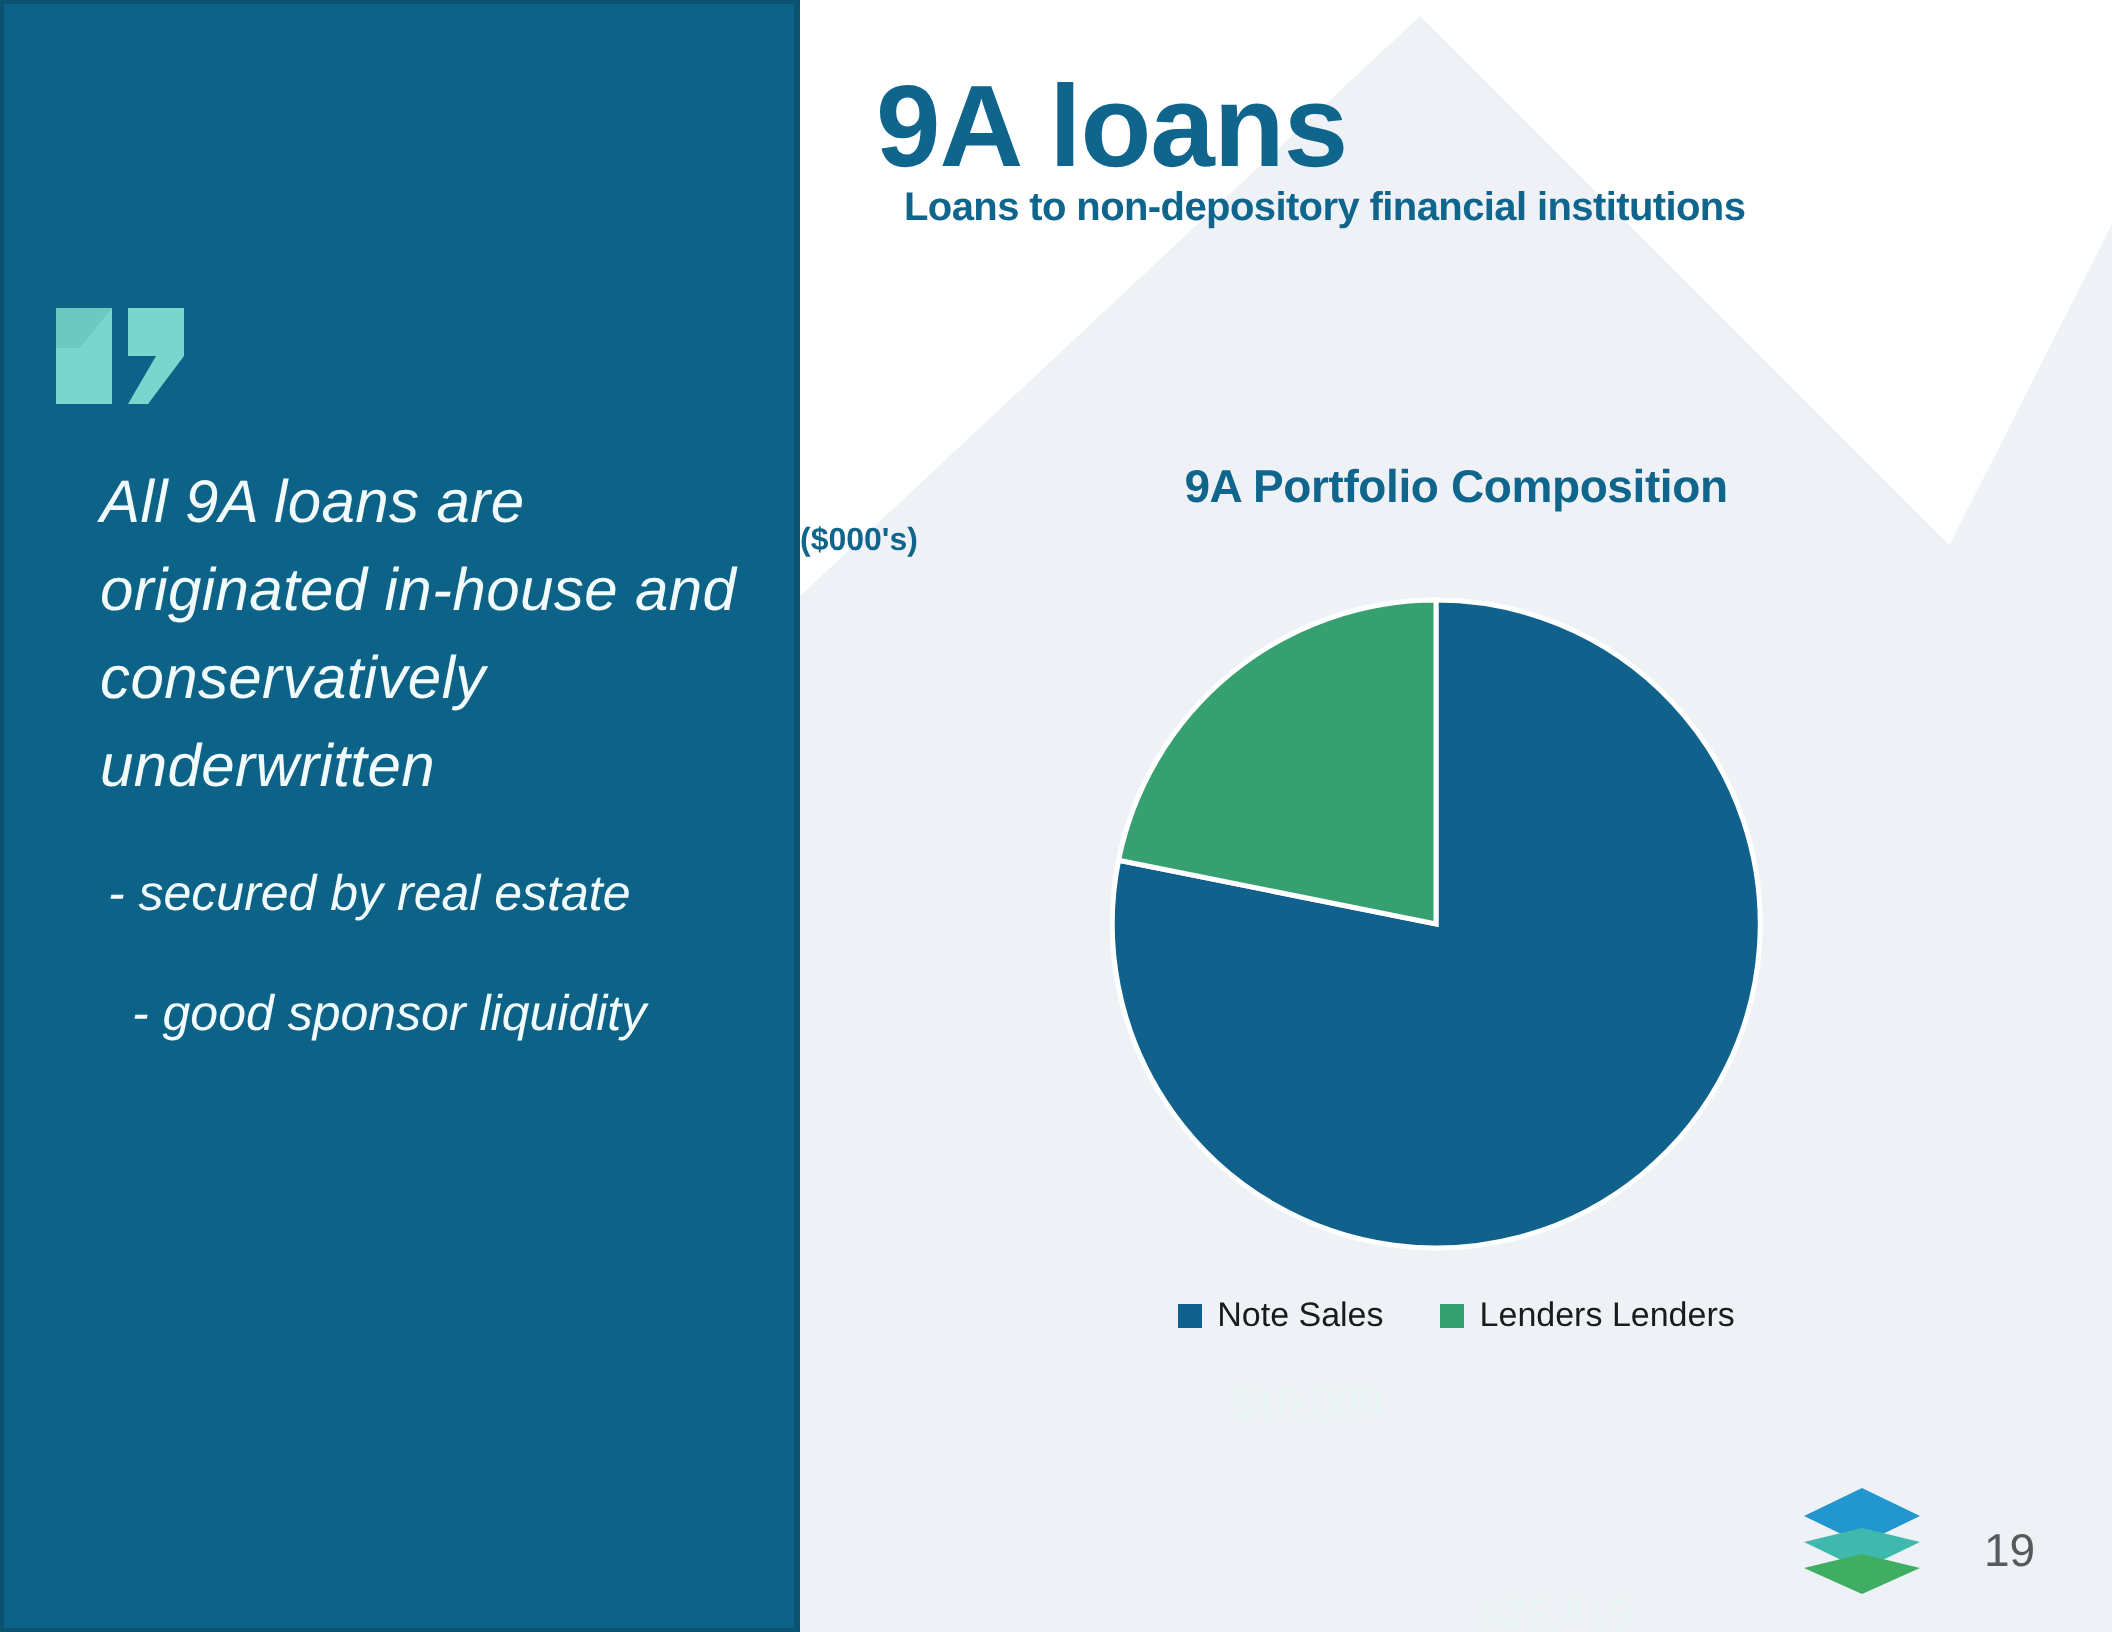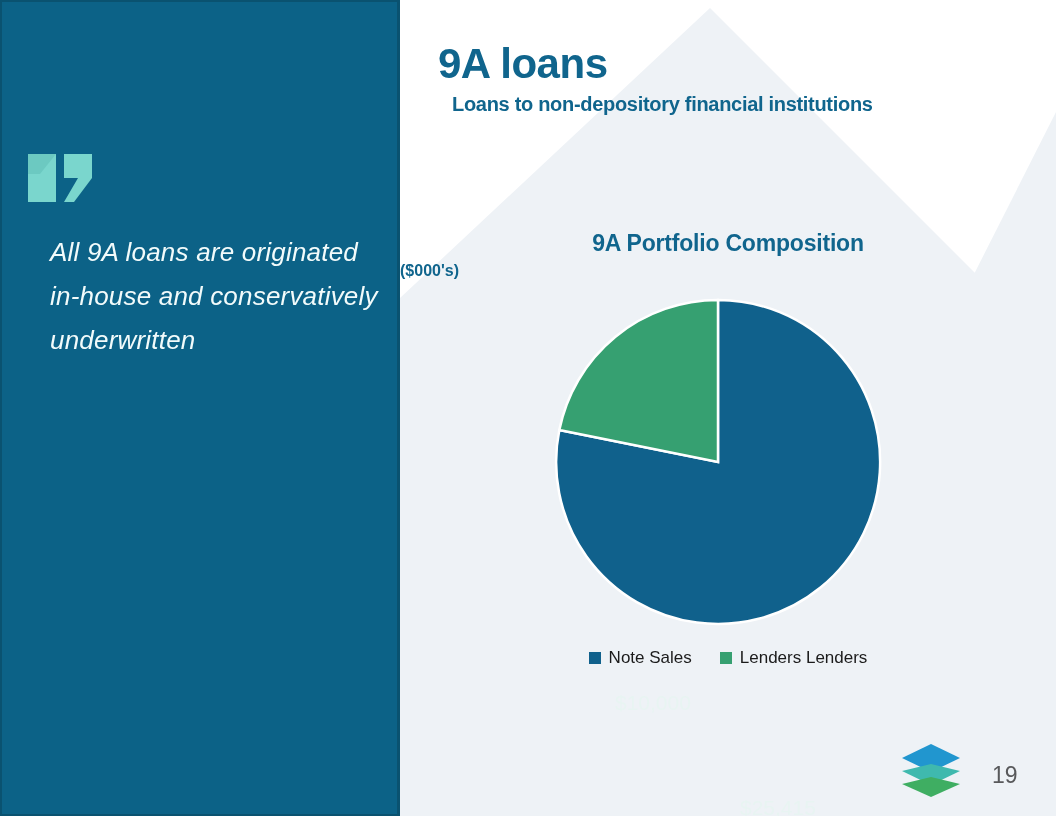--- a/index.html
+++ b/index.html
@@ -41,21 +41,21 @@
     height: 52px;
   }
 
   #quote-text {
     position: absolute;
     left: 48px;
     top: 228px;
     width: 330px;
     color: #f2fbfb;
     font-style: italic;
-    font-size: 26px;
+    font-size: 30px;
     line-height: 44px;
     font-weight: 400;
     letter-spacing: 0.2px;
   }
 
   #bullets {
     position: absolute;
     left: 52px;
     top: 428px;
     width: 340px;
@@ -87,21 +87,21 @@
     top: 0;
     width: 656px;
     height: 816px;
   }
 
   #deck-title {
     position: absolute;
     left: 38px;
     top: 38px;
     color: #10658d;
-    font-size: 42px;
+    font-size: 58px;
     font-weight: 700;
     letter-spacing: -0.5px;
     line-height: 52px;
   }
   #deck-subtitle {
     position: absolute;
     left: 52px;
     top: 86px;
     width: 600px;
     color: #10658d;
@@ -203,20 +203,24 @@
     <div id="quote-mark">
       <svg width="70" height="52" viewBox="0 0 70 52" xmlns="http://www.w3.org/2000/svg">
         <path d="M2 2 L30 2 L30 50 L2 50 L2 22 Z" fill="#7ad6cd"></path>
         <path d="M2 2 L30 2 L14 22 L2 22 Z" fill="#6cc9c1"></path>
         <path d="M38 2 L66 2 L66 26 L48 50 L38 50 L52 26 L38 26 Z" fill="#7ad6cd"></path>
       </svg>
     </div>
 
     <div id="quote-text">All 9A loans are originated in-house and conservatively underwritten</div>
 
+    <div id="bullets">
+      <div class="bullet-line">- secured by real estate</div>
+      <div class="bullet-line indent-2">- good sponsor liquidity</div>
+    </div>
 
   </div>
 
   <div id="right-panel">
 
     <svg id="watermark" viewBox="0 0 656 816" xmlns="http://www.w3.org/2000/svg">
       <path d="M310 8 L656 354 L656 816 L0 816 L0 298 Z" fill="#eef2f6"></path>
       <path d="M656 112 L656 816 L300 816 Z" fill="#eef2f6"></path>
     </svg>
 

